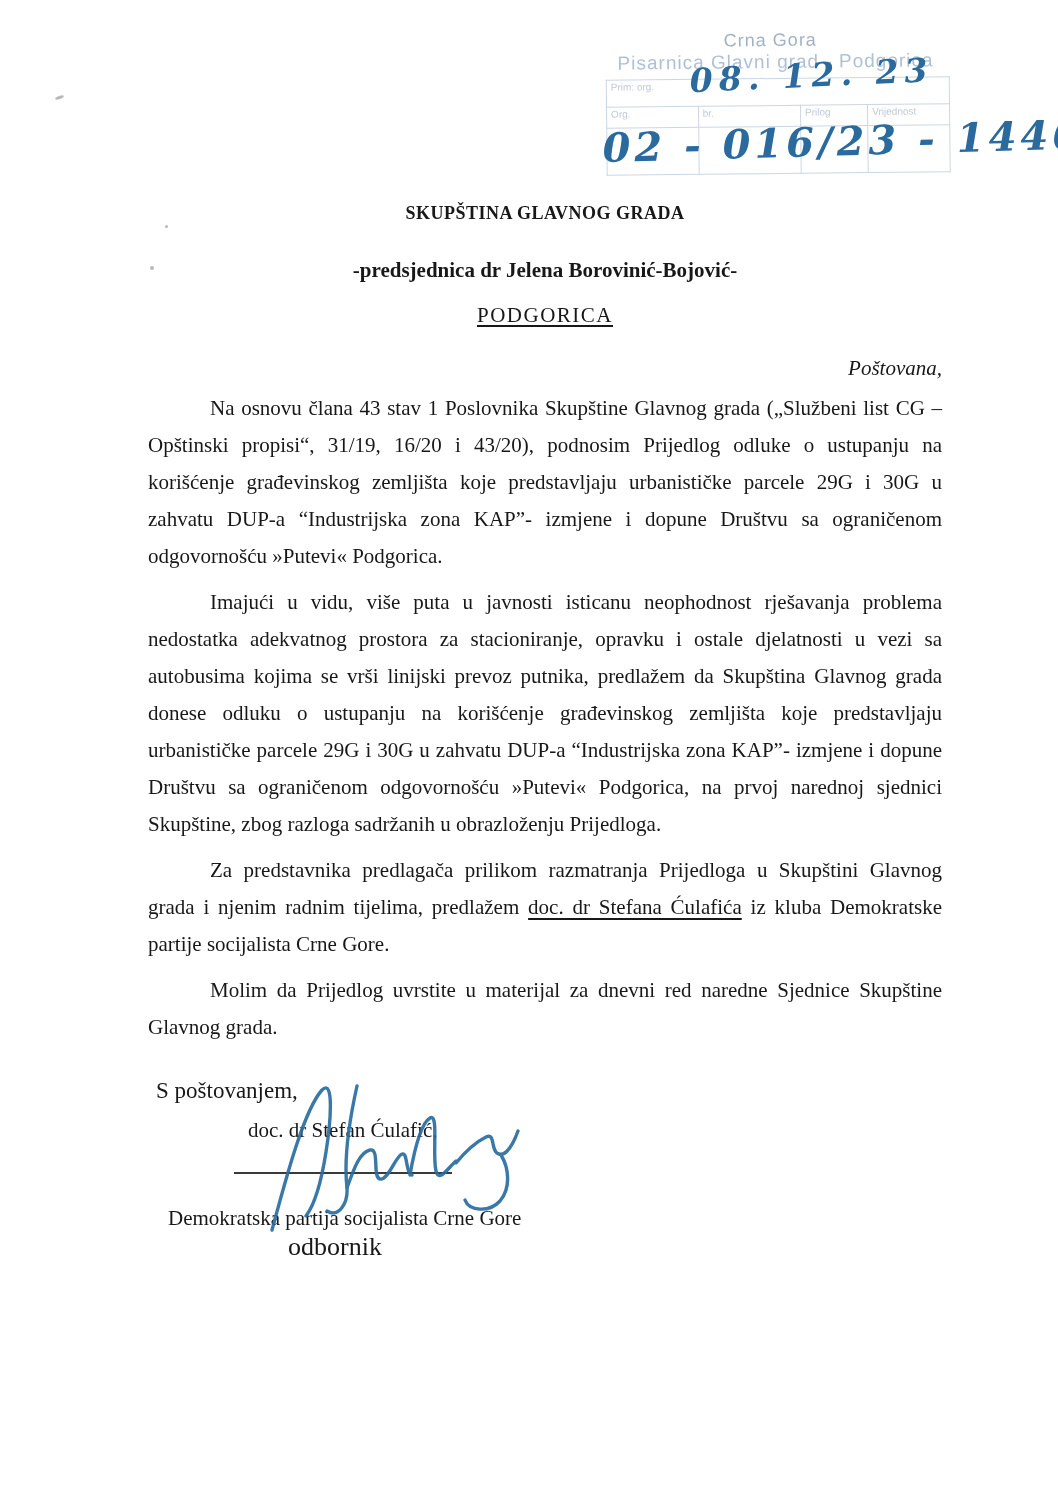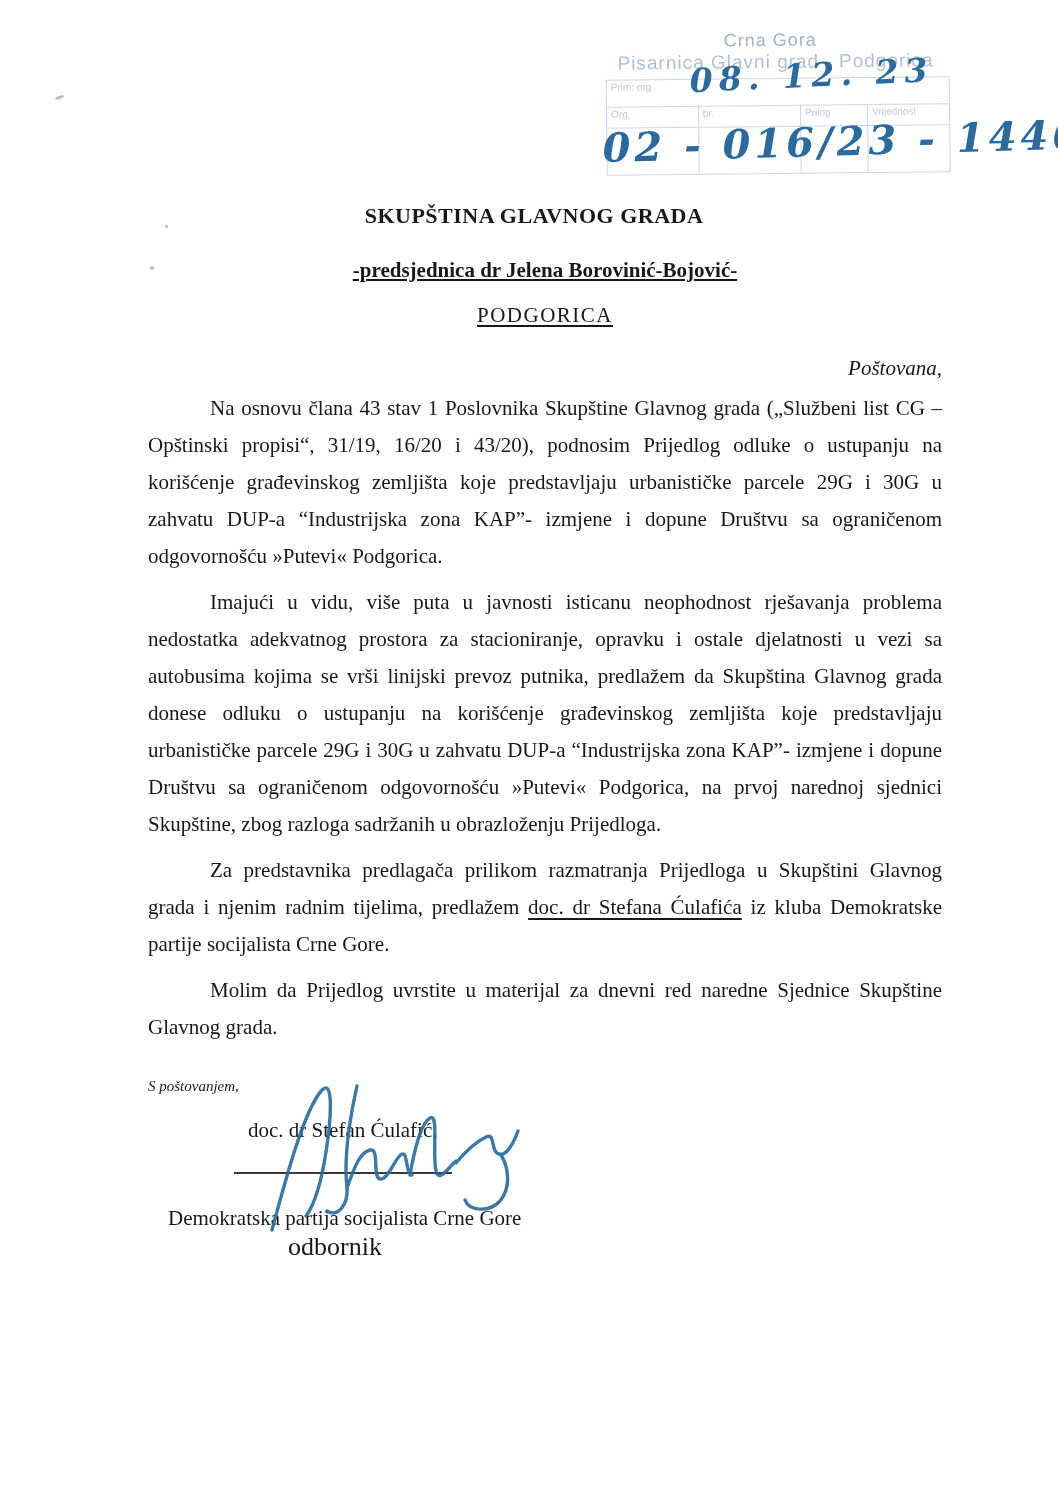--- a/index.html
+++ b/index.html
@@ -50,44 +50,44 @@
     color:#2a6a9d;
     font-family:"DejaVu Serif", serif;
     font-style:italic; font-weight:bold;
     white-space:nowrap;
   }
   .ink.date { left:92px; top:26px; font-size:33px; letter-spacing:6px; transform:rotate(-2deg); }
   .ink.number { left:4px; top:88px; font-size:40px; letter-spacing:4px; transform:rotate(-1deg); }
 
   
   .doc-title {
-    position:absolute; left:137px; top:203px; width:794px;
-    text-align:center; font-weight:bold; font-size:22px; letter-spacing:.5px;
+    position:absolute; left:148px; top:203px; width:794px;
+    text-align:center; font-weight:bold; font-size:18px; letter-spacing:.5px;
   }
   .doc-subtitle {
     position:absolute; left:148px; top:258px; width:794px;
-    text-align:center; font-weight:bold; font-size:21px;text-decoration:underline;
+    text-align:center; font-weight:bold; font-size:21px;
   }
   .doc-city {
     position:absolute; left:148px; top:303px; width:794px;
     text-align:center; font-size:21px; letter-spacing:1.5px;
     text-decoration:underline; text-underline-offset:3px;
   }
 
   
   .letter-body {
     position:absolute; left:148px; top:350px; width:794px;
     font-size:21px; line-height:37px; text-align:justify;
   }
   .salutation { font-style:italic; margin:0 0 3px 0; text-align:right; }
   .letter-body p.para { margin:0 0 9px 0; text-indent:62px; }
   .uline { text-decoration:underline; text-underline-offset:4px; }
 
   
-  .valediction { position:absolute; left:148px; top:1078px; font-size:15px; font-style:italic; }
+  .valediction { position:absolute; left:156px; top:1078px; font-size:23px; }
   .sig-name   { position:absolute; left:248px; top:1118px; font-size:21px; }
   .sig-line   { position:absolute; left:234px; top:1172px; width:218px; border-top:2px solid #3a3a3a; }
   .sig-role   { position:absolute; left:288px; top:1232px; font-size:26px; }
   .sig-party  { position:absolute; left:168px; top:1206px; font-size:21px; }
   .sig-svg    { position:absolute; left:258px; top:1082px; }
 </style>
 </head>
 <body>
 
 <div class="page">

